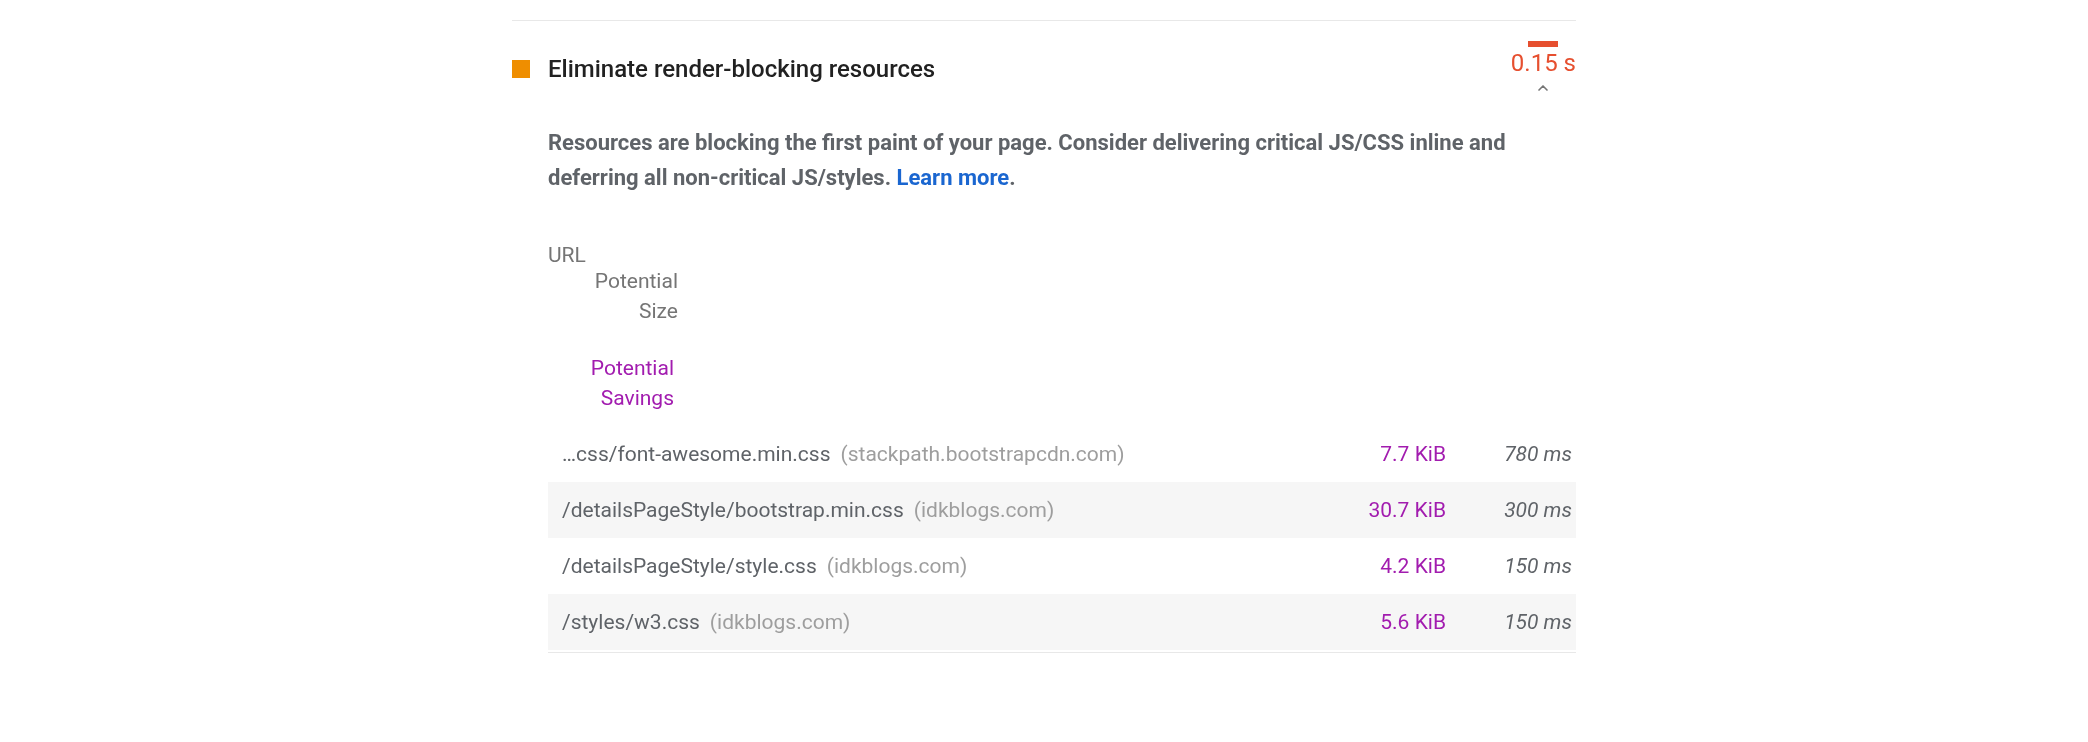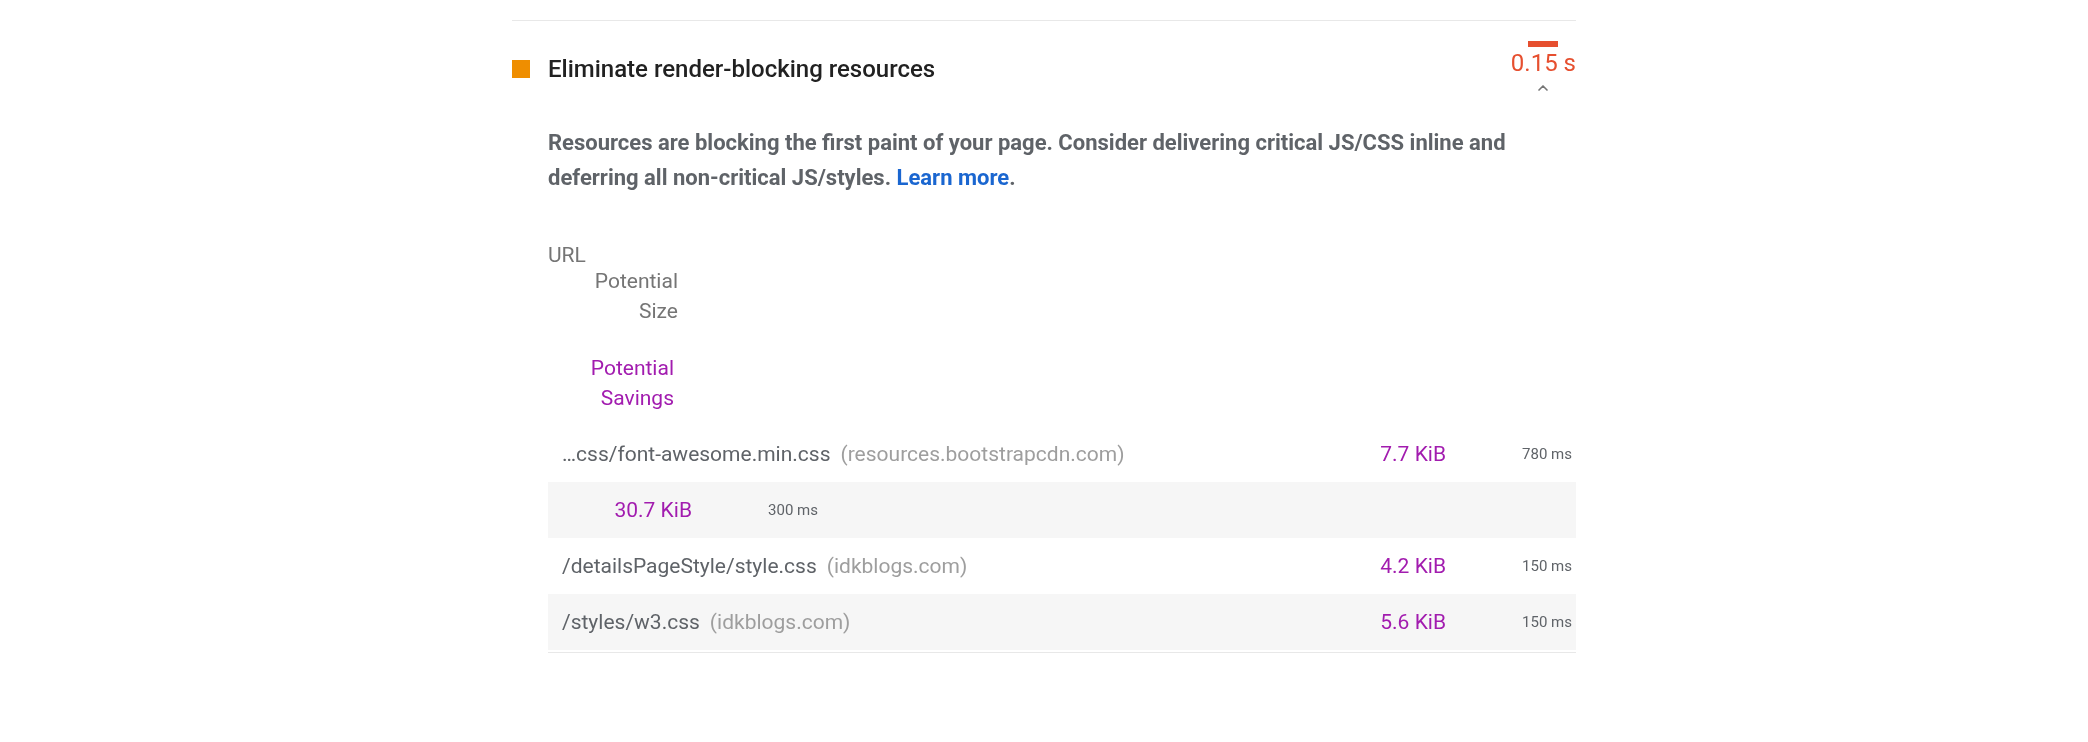--- a/index.html
+++ b/index.html
@@ -137,23 +137,24 @@
     }
     .col-size {
       width: 130px;
       text-align: right;
       font-size: 21px;
       color: #a21caf;
     }
     .col-savings {
       width: 130px;
       text-align: right;
-      font-size: 15px;
+      font-size: 21px;
       color: #5f6368;
       padding-right: 4px;
+      font-style: italic;
     }
     .bottom-border {
       height: 1px;
       background: #e8e8e8;
       margin-top: 2px;
     }
   </style>
 </head>
 <body>
 
@@ -187,27 +188,30 @@
           <div>Size</div>
         </div>
         <div class="col-savings-header">
           <div>Potential</div>
           <div>Savings</div>
         </div>
       </div>
 
       <div class="table-row">
         <div class="col-url">
-          <span>…css/font-awesome.min.css</span><span class="domain">(resources.bootstrapcdn.com)</span>
+          <span>…css/font-awesome.min.css</span><span class="domain">(stackpath.bootstrapcdn.com)</span>
         </div>
         <div class="col-size">7.7 KiB</div>
         <div class="col-savings">780 ms</div>
       </div>
 
       <div class="table-row odd">
+        <div class="col-url">
+          <span>/detailsPageStyle/bootstrap.min.css</span><span class="domain">(idkblogs.com)</span>
+        </div>
         <div class="col-size">30.7 KiB</div>
         <div class="col-savings">300 ms</div>
       </div>
 
       <div class="table-row">
         <div class="col-url">
           <span>/detailsPageStyle/style.css</span><span class="domain">(idkblogs.com)</span>
         </div>
         <div class="col-size">4.2 KiB</div>
         <div class="col-savings">150 ms</div>

